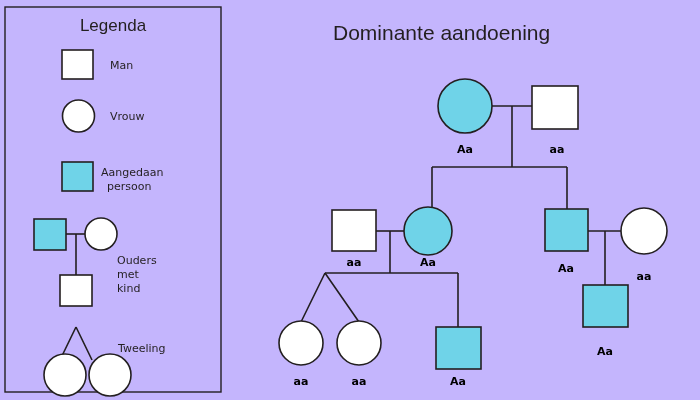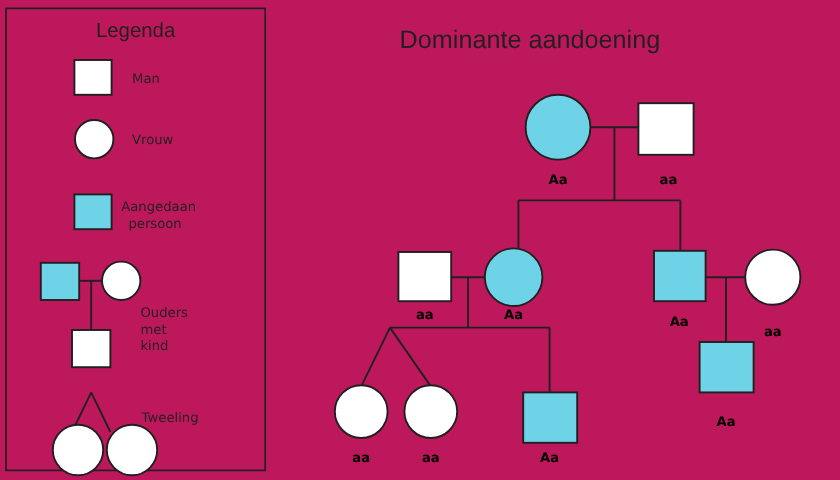--- a/index.html
+++ b/index.html
@@ -4,21 +4,21 @@
 <style>
   html, body {
     margin: 0;
     padding: 0;
     background: #ffffff;
   }
   #page {
     position: relative;
     width: 700px;
     height: 400px;
-    background: #be185d;
+    background: #c4b5fd;
     font-family: "DejaVu Sans", sans-serif;
     overflow: hidden;
   }
   svg.layer {
     position: absolute;
     left: 0;
     top: 0;
     width: 700px;
     height: 400px;
   }

